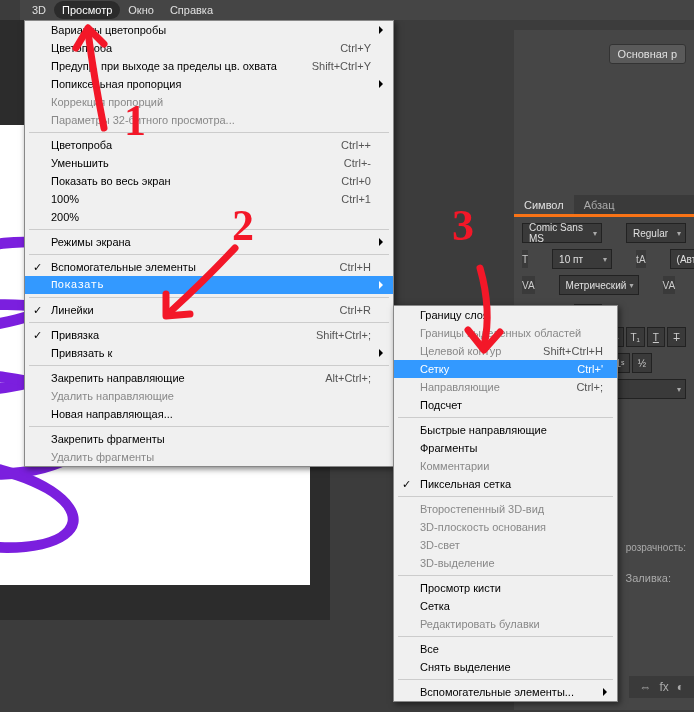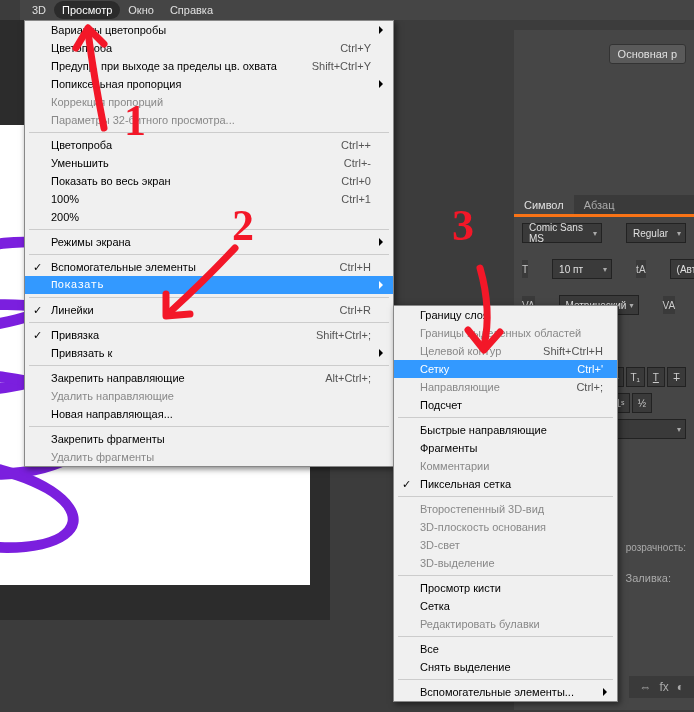--- a/index.html
+++ b/index.html
@@ -154,21 +154,21 @@
     display: flex; height: 22px;
     background: #3a3a3a;
     border-bottom: 3px solid #f97316;
   }
   .panel-tab {
     padding: 4px 10px; font-size: 11px; color: #aaa;
   }
   .panel-tab.active { background: #464646; color: #e0e0e0; }
   .panel-body { padding: 6px 8px; }
   .panel-row {
-    display: flex; gap: 24px; align-items: center; margin-bottom: 16px;
+    display: flex; gap: 24px; align-items: center; margin-bottom: 6px;
     height: 20px;
   }
   .pselect {
     background: #3a3a3a;
     border: 1px solid #222;
     color: #e0e0e0;
     height: 20px;
     display: flex; align-items: center; padding: 0 6px;
     font-size: 10px;
     position: relative;

